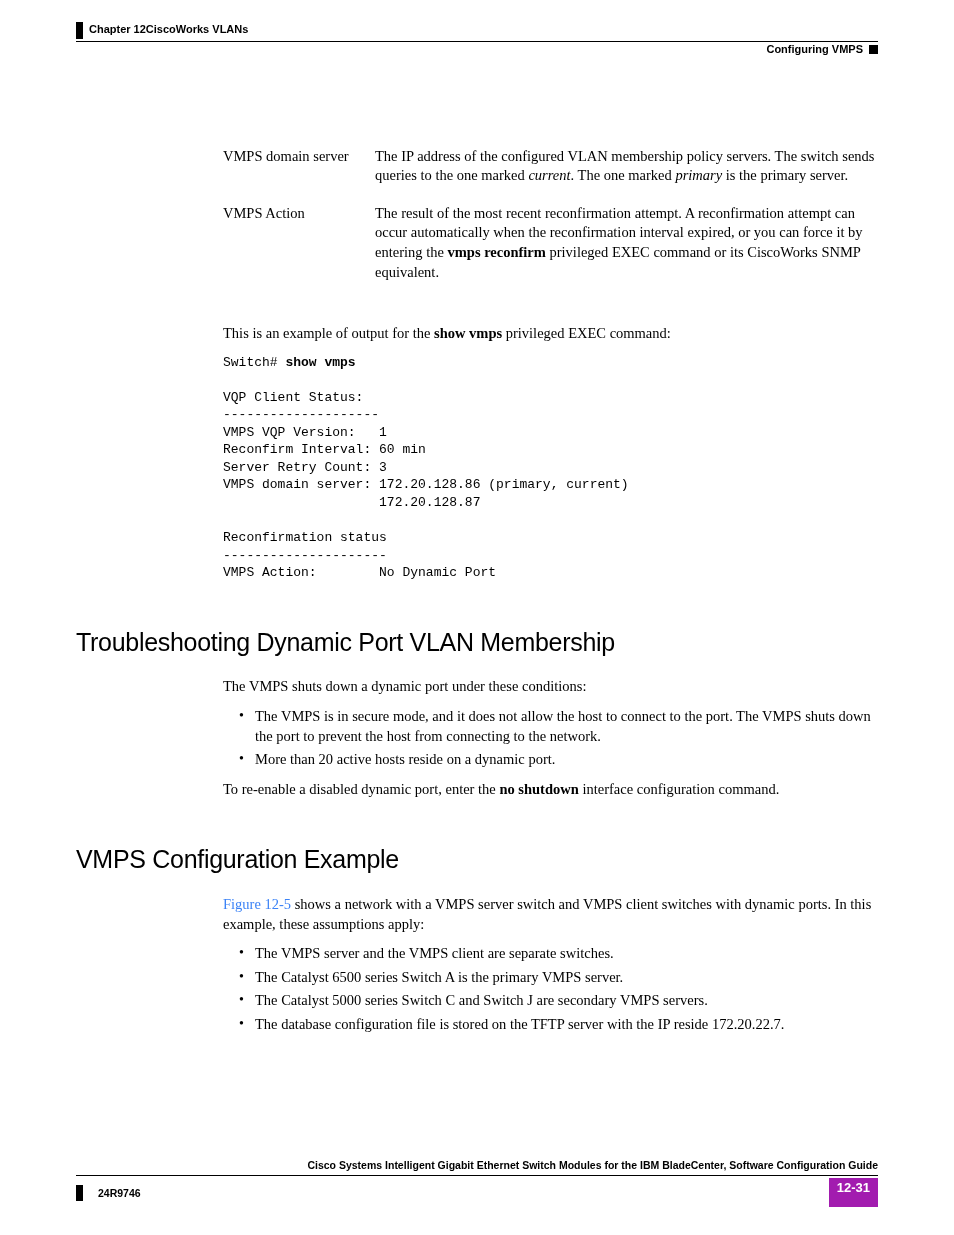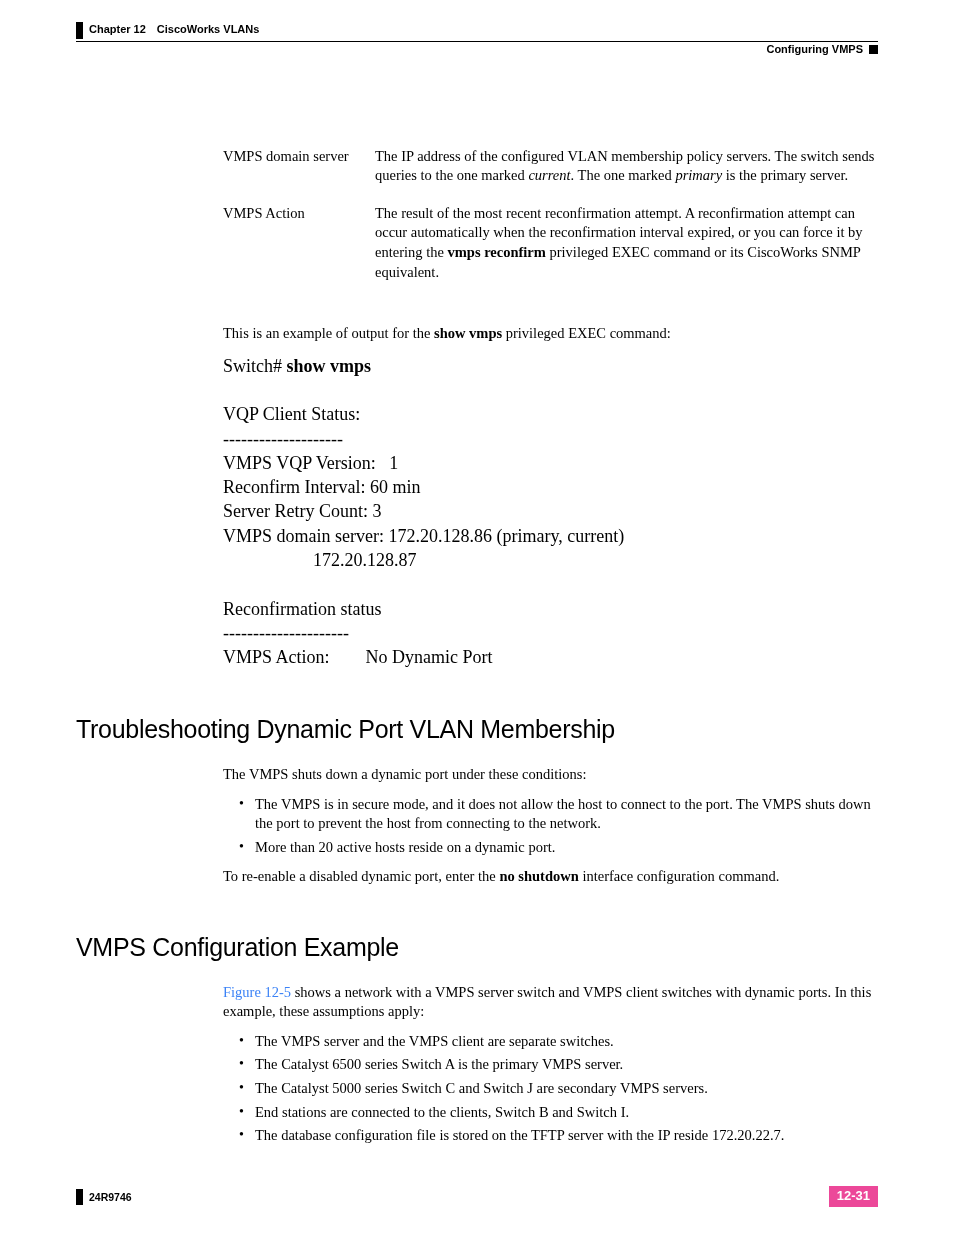--- a/index.html
+++ b/index.html
@@ -23,21 +23,21 @@
     align-items: flex-end;
     font-family: Arial, Helvetica, sans-serif;
     font-size: 11px;
     font-weight: bold;
   }
   .running-header .left-block {
     border-left: 7px solid #000;
     padding-left: 6px;
     padding-bottom: 2px;
     display: flex;
-    gap: 11px;
+    gap: 0;
   }
   .running-header .right-block {
     display: flex;
     align-items: center;
     gap: 6px;
   }
   .sq {
     width: 9px;
     height: 9px;
     background: #000;
@@ -59,22 +59,22 @@
   .def-table td {
     vertical-align: top;
     padding: 0 0 18px 0;
   }
   .def-table td.term {
     width: 152px;
     white-space: nowrap;
   }
   .para { margin: 10px 0 10px 0; }
   .mono {
-    font-family: Liberation Serif, serif;
-    font-size: 18px;
+    font-family: Liberation Mono, monospace;
+    font-size: 13px;
     white-space: pre;
     line-height: 1.35;
     margin: 6px 0 10px 0;
   }
   h2.section {
     font-family: Arial, Helvetica, sans-serif;
     font-weight: normal;
     font-size: 25px;
     margin: 44px 0 18px -147px;
     letter-spacing: -0.3px;
@@ -114,29 +114,29 @@
   .footer .bottom-row {
     display: flex;
     justify-content: space-between;
     align-items: center;
     margin-top: 2px;
   }
   .footer .doc-id {
     font-size: 10.5px;
     font-weight: bold;
     border-left: 7px solid #000;
-    padding-left: 6px;
+    padding-left: 15px;
     line-height: 16px;
   }
   .footer .page-badge {
-    background: #ec4899;
+    background: #a21caf;
     color: #fff;
     font-weight: bold;
     font-size: 13px;
-    padding: 1px 8px 2px 8px;
+    padding: 1px 8px 10px 8px;
   }
 </style>
 </head>
 <body>
 
 <div class="page">
 
   <div class="running-header">
     <div class="left-block">
       <span>Chapter 12</span>
@@ -191,26 +191,26 @@
     <div class="para">To re-enable a disabled dynamic port, enter the <b>no shutdown</b> interface configuration command.</div>
 
     <h2 class="section">VMPS Configuration Example</h2>
     <div class="para">
       <span class="link">Figure 12-5</span><span> shows a network with a VMPS server switch and VMPS client switches with dynamic ports. In this example, these assumptions apply:</span>
     </div>
     <ul class="bullets" id="sec2-bullets">
         <li>The VMPS server and the VMPS client are separate switches.</li>
         <li>The Catalyst 6500 series Switch A is the primary VMPS server.</li>
         <li>The Catalyst 5000 series Switch C and Switch J are secondary VMPS servers.</li>
-        <li>End stations are connected to the clients, Switch B and Switch I.</li>
         <li>The database configuration file is stored on the TFTP server with the IP reside 172.20.22.7.</li>
       </ul>
 
   </div>
 
   <div class="footer">
+    <div class="book-title">Cisco Systems Intelligent Gigabit Ethernet Switch Modules for the IBM BladeCenter, Software Configuration Guide</div>
     <div class="bottom-row">
       <div class="doc-id">24R9746</div>
       <div class="page-badge">12-31</div>
     </div>
   </div>
 
 </div>
 
 </body></html>

